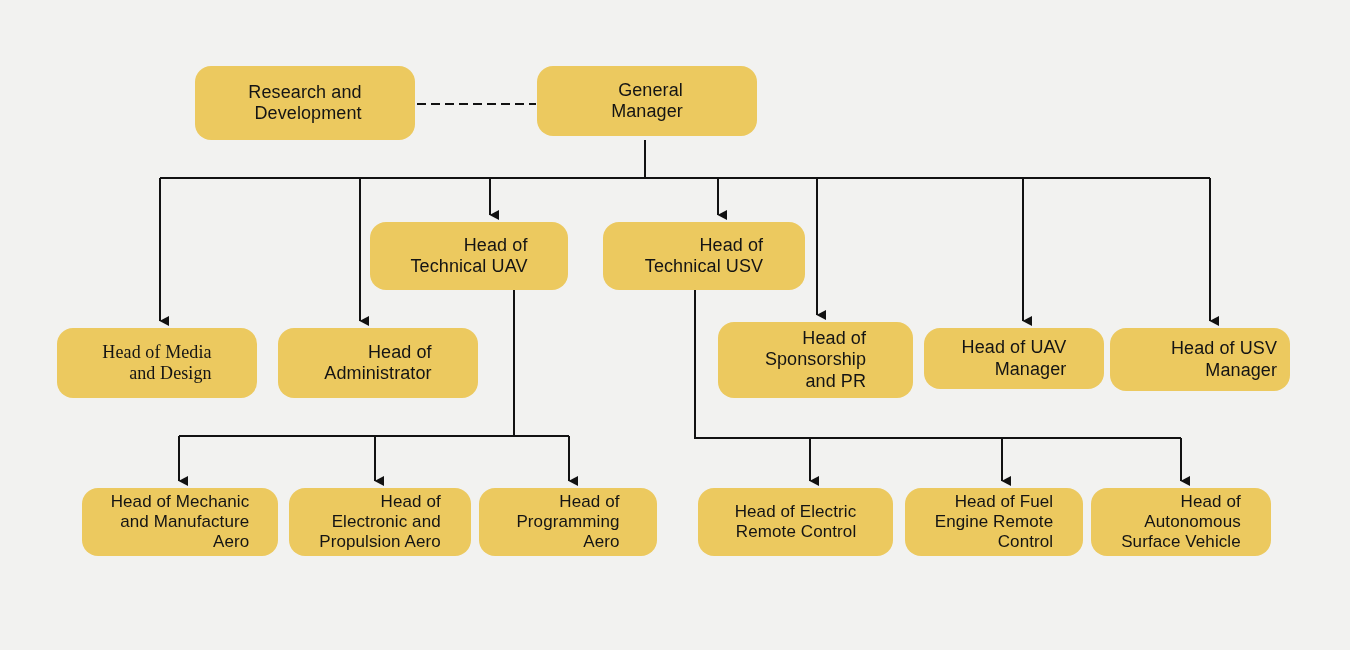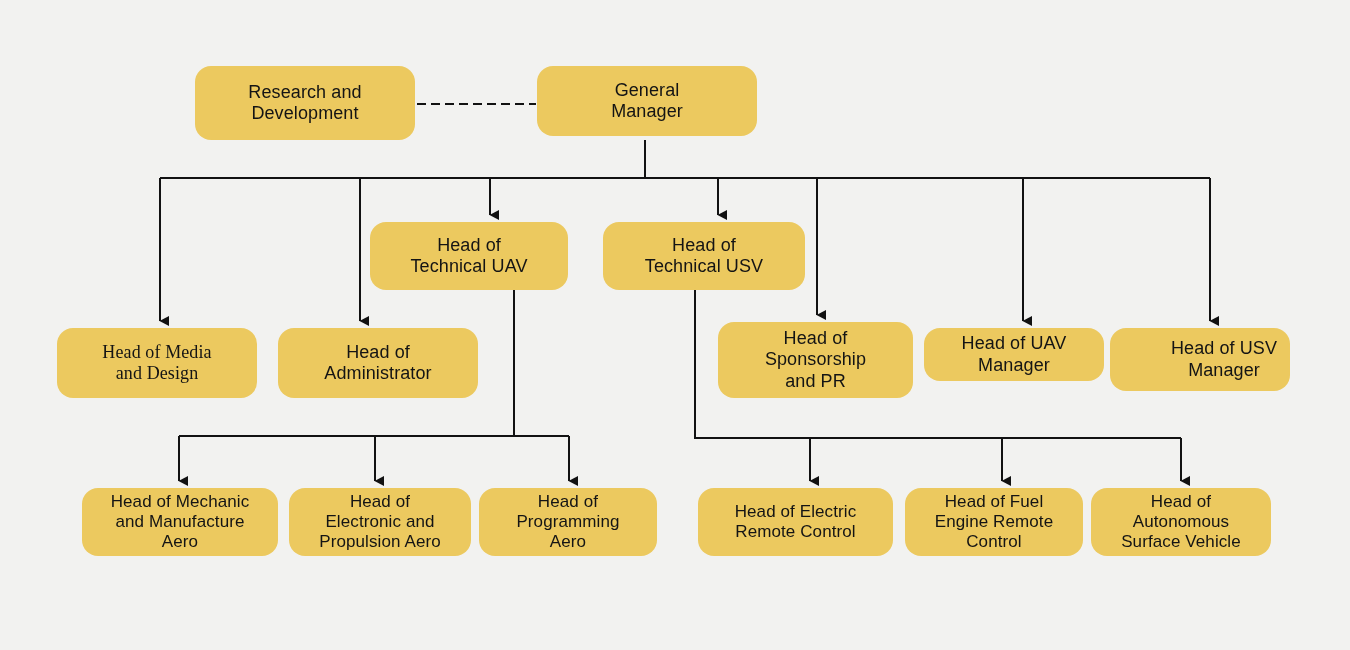--- a/index.html
+++ b/index.html
@@ -26,39 +26,39 @@
   }
   .connectors line { stroke: var(--line); stroke-width: 2; }
   .connectors line.dashed { stroke-dasharray: 9 5; }
   .node {
     position: absolute;
     background: var(--node);
     border-radius: 16px;
     display: flex;
     align-items: center;
     justify-content: center;
-    text-align: center;
+    text-align: right;
     color: var(--text);
     font-weight: 500;
     font-size: 18px;
     line-height: 1.18;
     white-space: pre-line;
     letter-spacing: 0.1px;
   }
   .node.small { font-size: 17px; }
 
   
   #n-research     { left: 195px;  top: 66px;  width: 220px; height: 74px; }
   #n-gm           { left: 537px;  top: 66px;  width: 220px; height: 70px; }
   #n-uav-head     { left: 370px;  top: 222px; width: 198px; height: 68px; }
   #n-usv-head     { left: 603px;  top: 222px; width: 202px; height: 68px; }
   #n-media        { left: 57px;   top: 328px; width: 200px; height: 70px; font-family: Liberation Serif, serif; }
   #n-admin        { left: 278px;  top: 328px; width: 200px; height: 70px; }
   #n-sponsorship  { left: 718px;  top: 322px; width: 195px; height: 76px; }
-  #n-uav-mgr      { left: 924px;  top: 328px; width: 180px; height: 53px; }
+  #n-uav-mgr      { left: 924px;  top: 328px; width: 180px; height: 61px; }
   #n-usv-mgr      { left: 1110px; top: 328px; width: 180px; height: 63px; padding-left: 48px; }
   #n-mechanic     { left: 82px;   top: 488px; width: 196px; height: 68px; }
   #n-electronic   { left: 289px;  top: 488px; width: 182px; height: 68px; }
   #n-programming  { left: 479px;  top: 488px; width: 178px; height: 68px; }
   #n-electric     { left: 698px;  top: 488px; width: 195px; height: 68px; }
   #n-fuel         { left: 905px;  top: 488px; width: 178px; height: 68px; }
   #n-autonomous   { left: 1091px; top: 488px; width: 180px; height: 68px; }
 </style>
 </head>
 <body>

